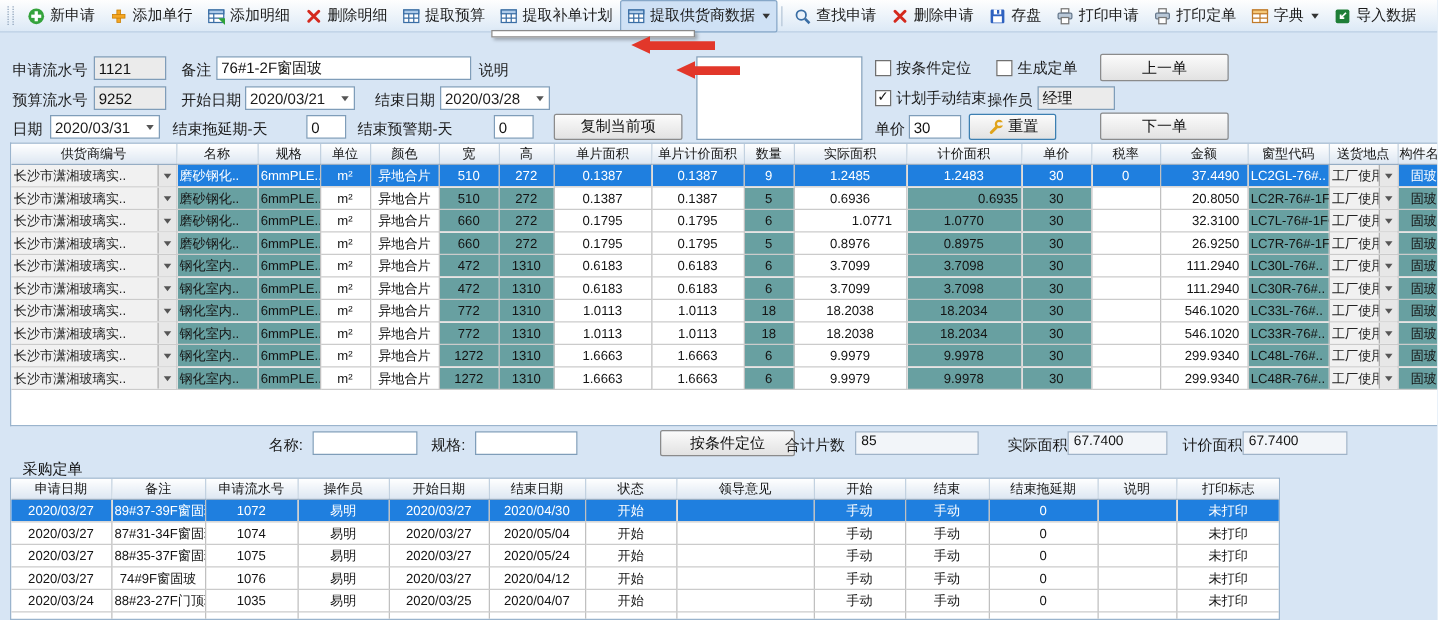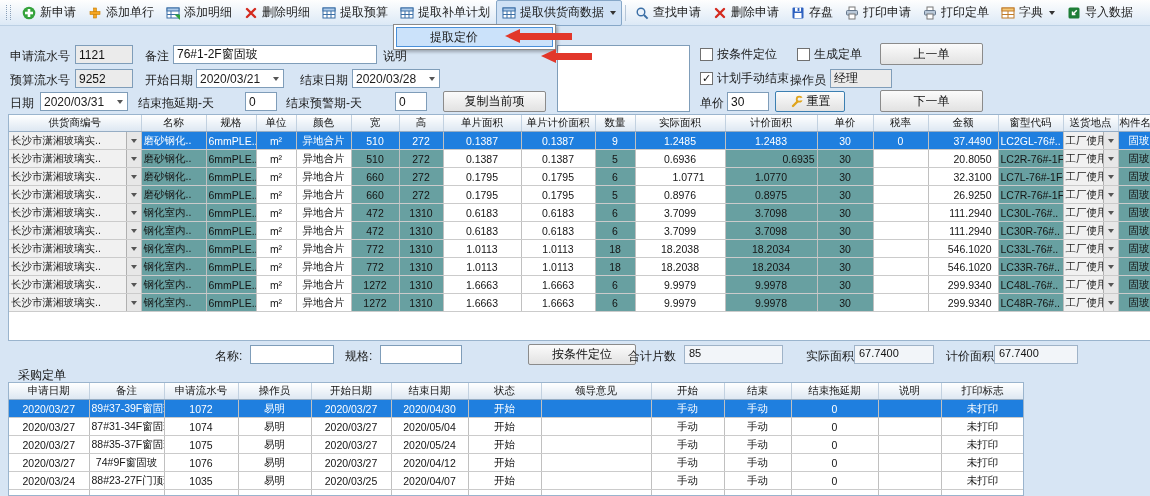--- a/index.html
+++ b/index.html
@@ -428,21 +428,21 @@
             </td>
             <td class="teal" style="text-align: left;">磨砂钢化..</td>
             <td class="teal" style="text-align: left;">6mmPLE..</td>
             <td class="plain" style="text-align: center;">m²</td>
             <td class="plain" style="text-align: center;">异地合片</td>
             <td class="teal" style="text-align: center;">660</td>
             <td class="teal" style="text-align: center;">272</td>
             <td class="plain" style="text-align: center;">0.1795</td>
             <td class="plain" style="text-align: center;">0.1795</td>
             <td class="teal" style="text-align: center;">6</td>
-            <td class="plain" style="text-align: left; padding-left: 37px;">1.0771</td>
+            <td class="plain" style="text-align: center; padding-left: 37px;">1.0771</td>
             <td class="teal" style="text-align: center;">1.0770</td>
             <td class="teal" style="text-align: center;">30</td>
             <td class="plain" style="text-align: center;"></td>
             <td class="plain" style="text-align: right; padding-right: 6px;">32.3100</td>
             <td class="teal" style="text-align: left;">LC7L-76#-1FO</td>
             <td class="combo-td" style="text-align: center;">
               <div class="cwrap">
                 <span class="ct" style="text-align: center;">工厂使用</span>
                 <span class="cb">
                   <span class="tri"></span>
@@ -831,21 +831,20 @@
             <td class="plain" style="text-align: center;"></td>
             <td class="plain" style="text-align: center;"></td>
             <td class="plain" style="text-align: center;"></td>
             <td class="plain" style="text-align: center;"></td>
           </tr>
         </tbody>
       </table>
   </div>
 
   <div class="menu" id="menu">
-      <div class="menu-item hl">提取定价</div>
     </div>
 
   <div class="red-arrow" style="left:505px;top:29px;">
     <span class="tip"></span>
       <span class="shaft" style="width:52px;"></span>
   </div>
   <div class="red-arrow" style="left:541px;top:49px;">
     <span class="tip"></span>
       <span class="shaft" style="width:36px;"></span>
   </div>

